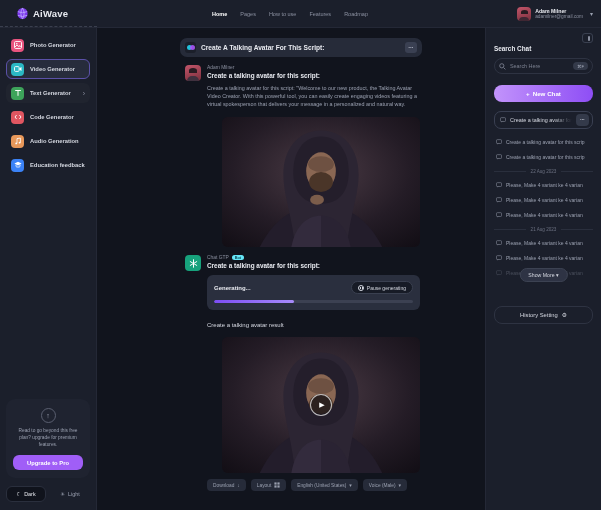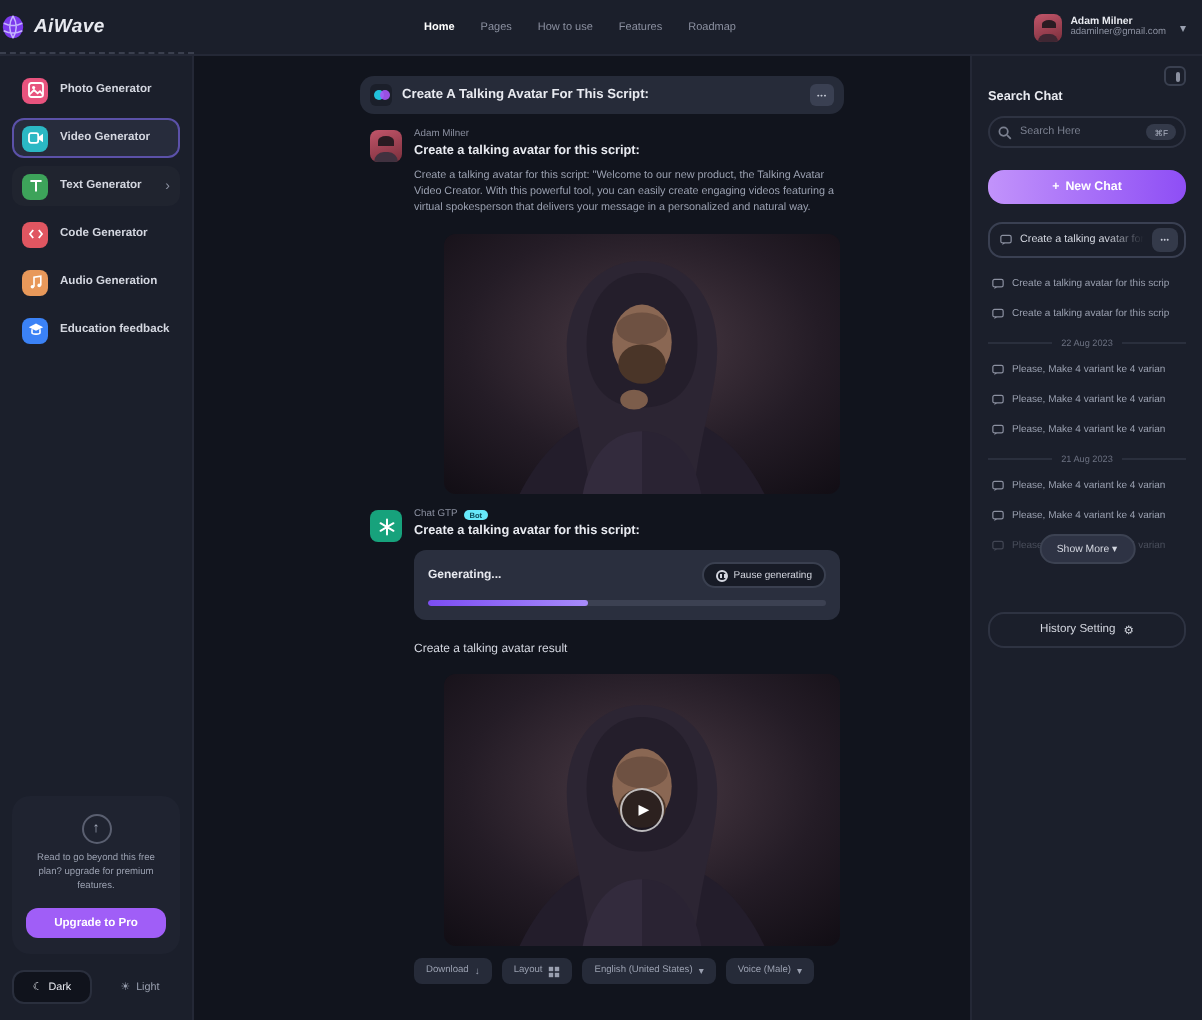--- a/index.html
+++ b/index.html
@@ -5,21 +5,21 @@
   * { margin:0; padding:0; box-sizing:border-box; }
   html,body { width:601px; height:510px; overflow:hidden; background:#0e1119;
     font-family:"Liberation Sans", sans-serif; color:#e8eaf0; }
   .app { display:grid; width:601px; height:510px;
     grid-template-rows:28px 1fr; grid-template-columns:97px 1fr 116px; }
 
   
   .topbar { grid-column:1/4; background:#1b1f2b; display:flex; align-items:center;
     border-bottom:1px solid #242836; }
   .logo-zone { width:97px; height:100%; display:flex; align-items:center; gap:4px;
-    padding-left:0; border-bottom:1px dashed #3a3f4e;font-style:italic; }
+    padding-left:16px; border-bottom:1px dashed #3a3f4e; }
   .logo-txt { font-size:9.5px; font-weight:bold; letter-spacing:.2px; }
   .nav-links { display:flex; gap:13px; margin-left:115px; }
   .nav-link { font-size:5.5px; color:#8b90a0; cursor:pointer; }
   .nav-link.active { color:#fff; font-weight:bold; }
   .profile { margin-left:auto; display:flex; align-items:center; gap:4px; padding-right:8px; }
   .pav { width:14px; height:14px; border-radius:4px;
     background:linear-gradient(160deg,#c2556a,#7a2f3c); position:relative; overflow:hidden; }
   .pav::after{ content:""; position:absolute; left:3.5px; top:3px; width:7px; height:4px;
     border-radius:50% 50% 0 0; background:#2a1b22; }
   .pav::before{ content:""; position:absolute; left:2px; bottom:-2px; width:10px; height:6px;

